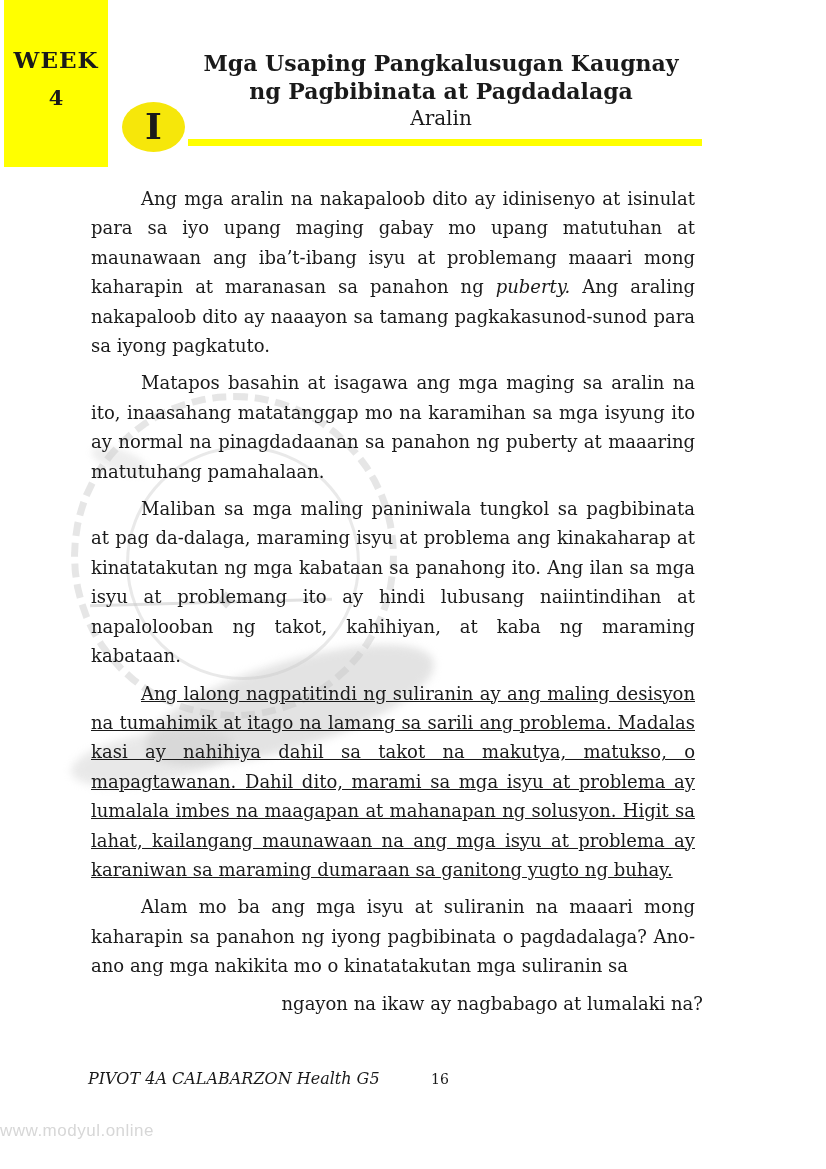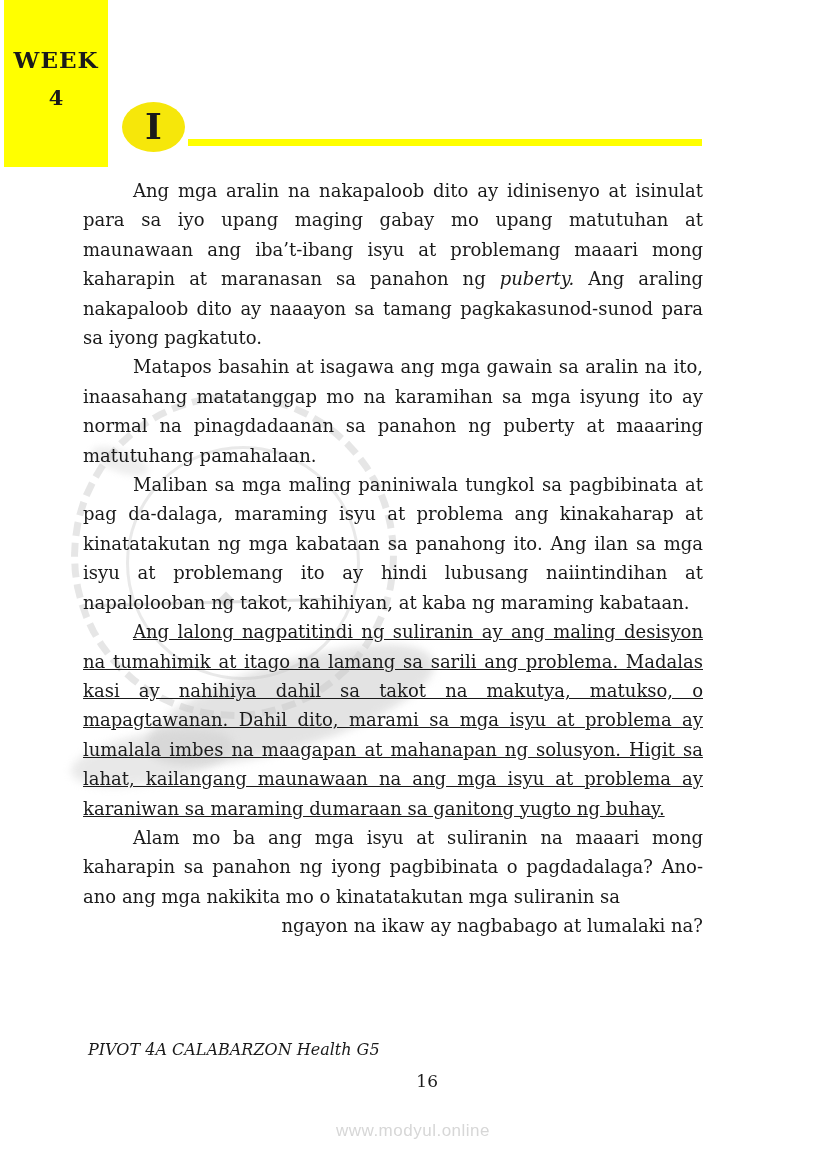--- a/index.html
+++ b/index.html
@@ -71,39 +71,39 @@
     position: absolute; left: 90px; top: 450px; width: 60px; height: 22px;
     background: var(--stamp_gray, #c8c8c8); border-radius: 50%;
     transform: rotate(20deg); filter: blur(3px); opacity: .3;
   }
 
   
   .body-text {
     position: absolute; left: 83px; top: 176px; width: 620px; z-index: 1;
     font-size: 18px; line-height: 29.4px; text-align: justify;
   }
-  .body-text p { margin: 0; text-indent: 50px; }
+  .body-text p { margin: 8px; text-indent: 50px; }
   .gap-a { margin-top: 16px; }
   .gap-b { margin-top: 27px; }
   .gap-c { margin-top: 23px; text-decoration: underline; }
   .gap-d { margin-top: 19px; }
   .last-line { text-indent: 0; text-align: right; }
 
   
   .footer-left {
-    position: absolute; left: 88px; top: 1040px; z-index: 1;
+    position: absolute; left: 88px; top: 1069px; z-index: 1;
     font-style: italic; font-size: 16px;
   }
   .page-number {
-    position: absolute; left: 398px; top: 1071px; width: 40px; z-index: 1;
-    text-align: right; font-size: 17px;
+    position: absolute; left: 420px; top: 1071px; width: 40px; z-index: 1;
+    text-align: center; font-size: 14px;
   }
   .site-watermark {
     position: absolute; left: 0; top: 1121px; width: 826px; z-index: 1;
-    text-align: center;
+    text-align: left;
     font-family: "Liberation Sans", sans-serif;
     font-size: 17px; letter-spacing: .5px;
     color: var(--watermark_gray, #d7d7d7);
   }
 </style>
 </head>
 <body>
 
 <div class="page">
 
@@ -115,29 +115,34 @@
     <div class="blob-1"></div>
     <div class="blob-2"></div>
     <div class="speck-1"></div>
   </div>
 
   <div class="week-box">
     <div class="week-label">WEEK</div>
     <div class="week-number">4</div>
   </div>
 
+  <div class="title-block">
+    <div class="title-line">Mga Usaping Pangkalusugan Kaugnay</div>
+    <div class="title-line">ng Pagbibinata at Pagdadalaga</div>
+    <div class="title-sub">Aralin</div>
+  </div>
 
   <div class="lesson-circle">
     <span class="numeral">I</span>
   </div>
   <div class="title-bar"></div>
 
   <div class="body-text">
     <p><span>Ang mga aralin na nakapaloob dito ay idinisenyo at isinulat para sa iyo upang maging gabay mo upang matutuhan at maunawaan ang iba’t-ibang isyu at problemang maaari mong kaharapin at maranasan sa panahon ng </span><i>puberty.</i><span> Ang araling nakapaloob dito ay naaayon sa tamang pagkakasunod-sunod para sa iyong pagkatuto.</span></p>
-    <p class="gap-a">Matapos basahin at isagawa ang mga gawain sa aralin na ito, inaasahang matatanggap mo na karamihan sa mga isyung ito ay normal na pinagdadaanan sa panahon ng puberty at maaaring matutuhang pamahalaan.</p>
+    <p class="gap-a">Matapos basahin at isagawa ang mga maging sa aralin na ito, inaasahang matatanggap mo na karamihan sa mga isyung ito ay normal na pinagdadaanan sa panahon ng puberty at maaaring matutuhang pamahalaan.</p>
     <p class="gap-b">Maliban sa mga maling paniniwala tungkol sa pagbibinata at pag da-dalaga, maraming isyu at problema ang kinakaharap at kinatatakutan ng mga kabataan sa panahong ito. Ang ilan sa mga isyu at problemang ito ay hindi lubusang naiintindihan at napalolooban ng takot, kahihiyan, at kaba ng maraming kabataan.</p>
     <p class="gap-c">Ang lalong nagpatitindi ng suliranin ay ang maling desisyon na tumahimik at itago na lamang sa sarili ang problema. Madalas kasi ay nahihiya dahil sa takot na makutya, matukso, o mapagtawanan. Dahil dito, marami sa mga isyu at problema ay lumalala imbes na maagapan at mahanapan ng solusyon. Higit sa lahat, kailangang maunawaan na ang mga isyu at problema ay karaniwan sa maraming dumaraan sa ganitong yugto ng buhay.</p>
     <p class="gap-d">Alam mo ba ang mga isyu at suliranin na maaari mong kaharapin sa panahon ng iyong pagbibinata o pagdadalaga? Ano-ano ang mga nakikita mo o kinatatakutan mga suliranin sa</p>
     <div class="last-line">ngayon na ikaw ay nagbabago at lumalaki na?</div>
   </div>
 
   <div class="footer-left">PIVOT 4A CALABARZON Health G5</div>
   <div class="page-number">16</div>
   <div class="site-watermark">www.modyul.online</div>
 

